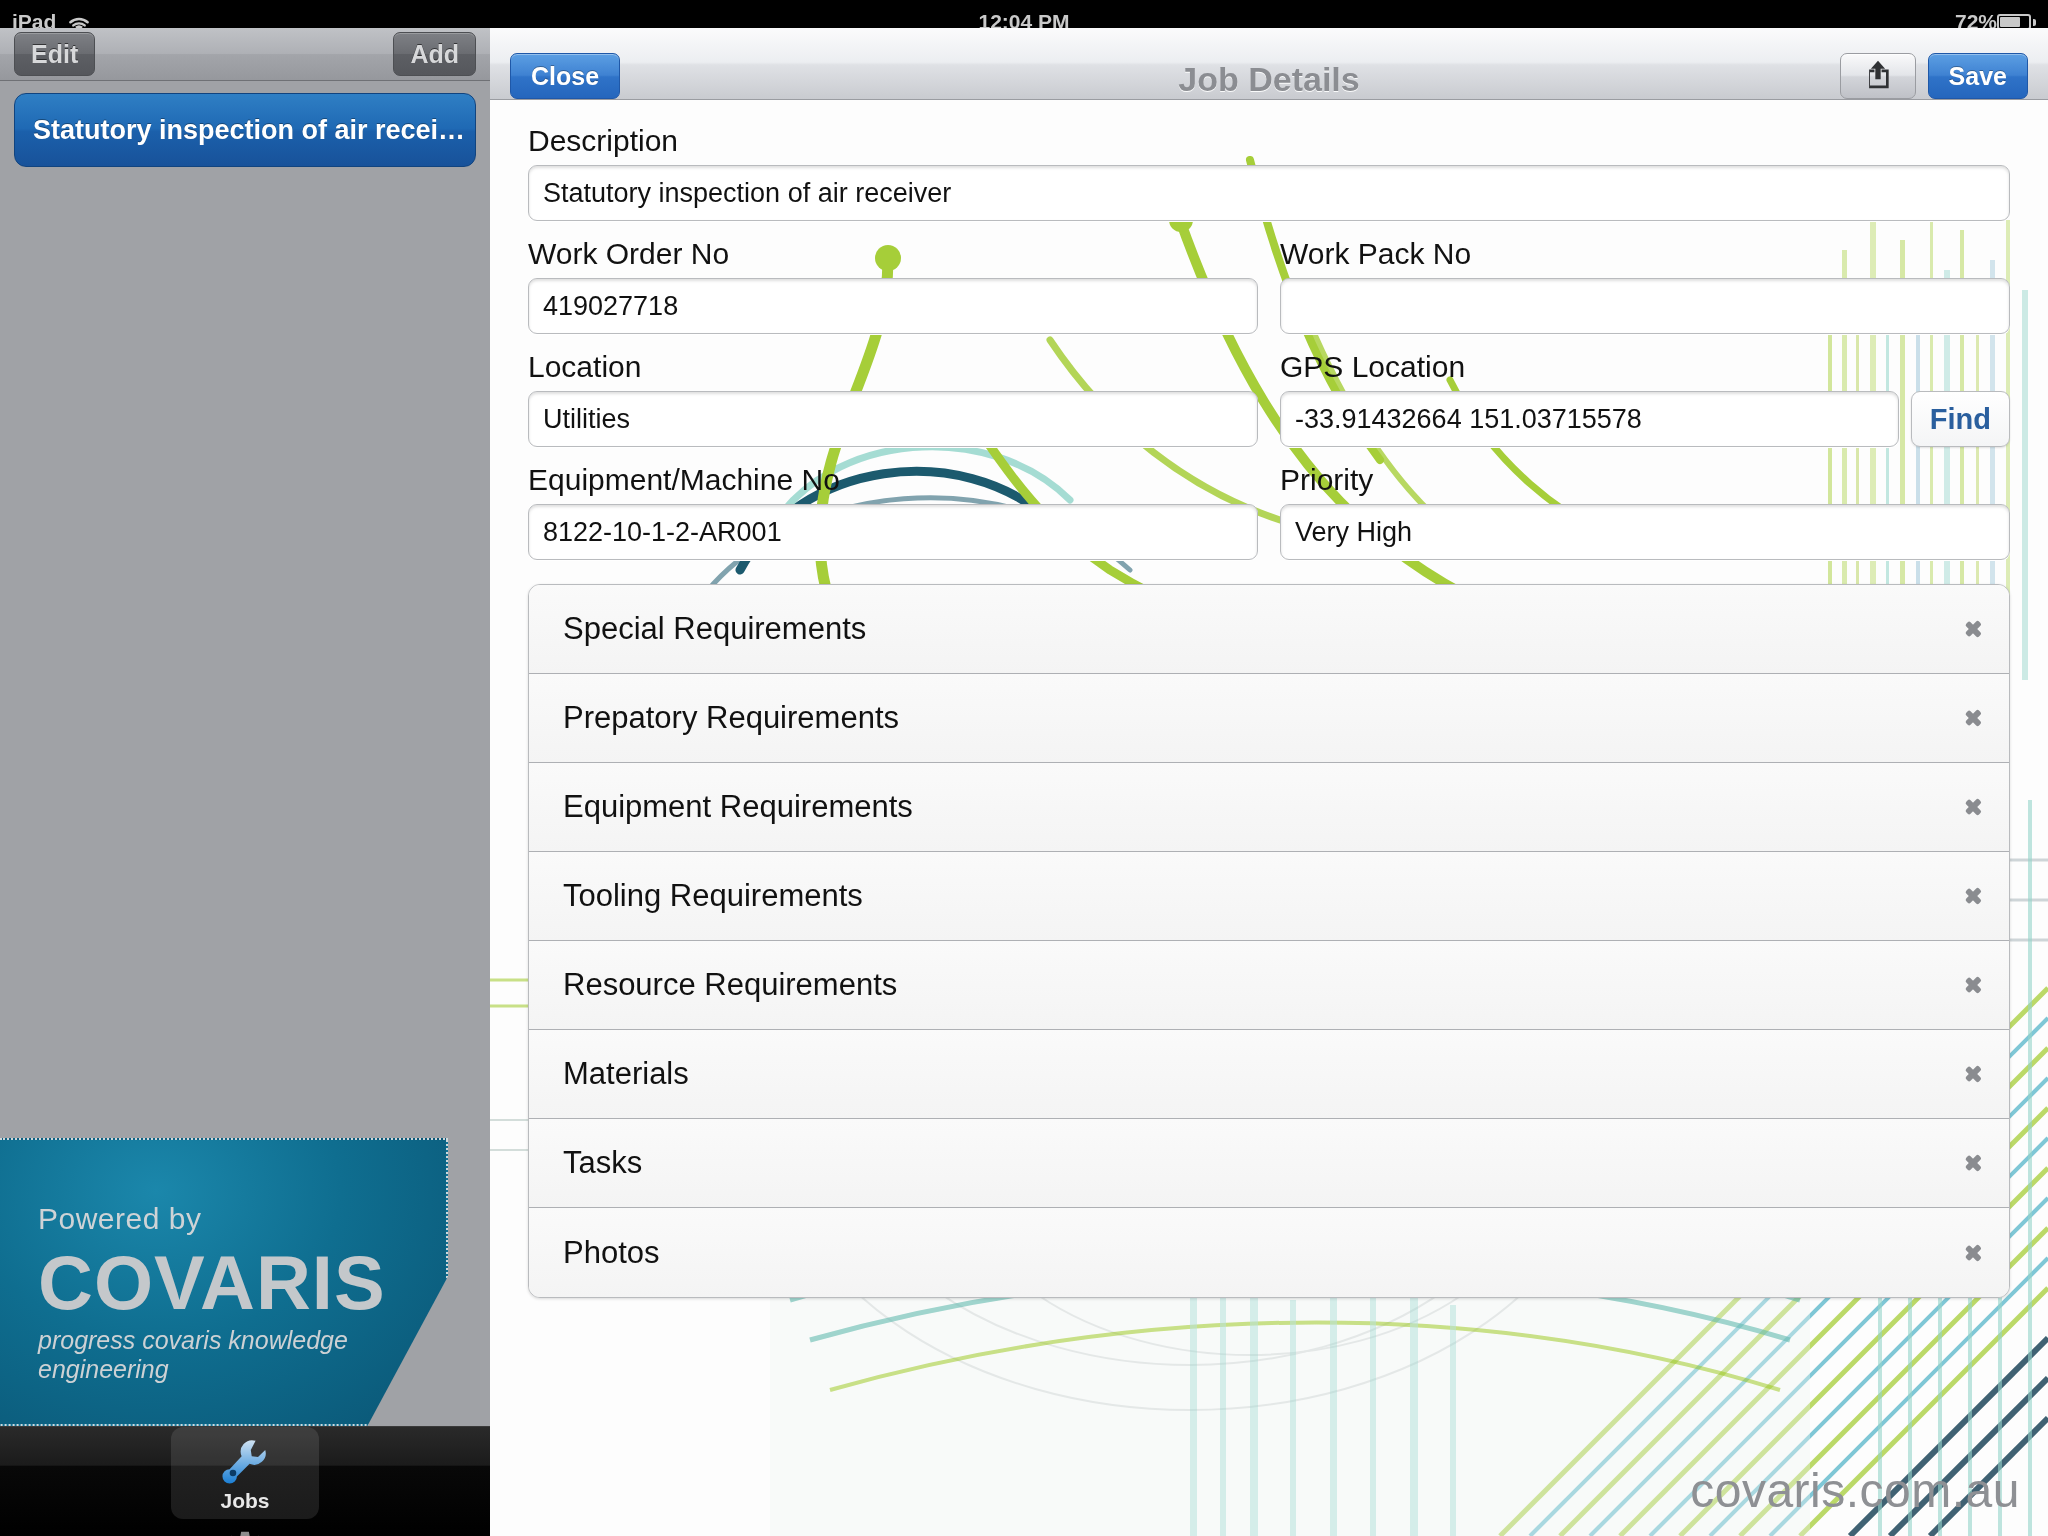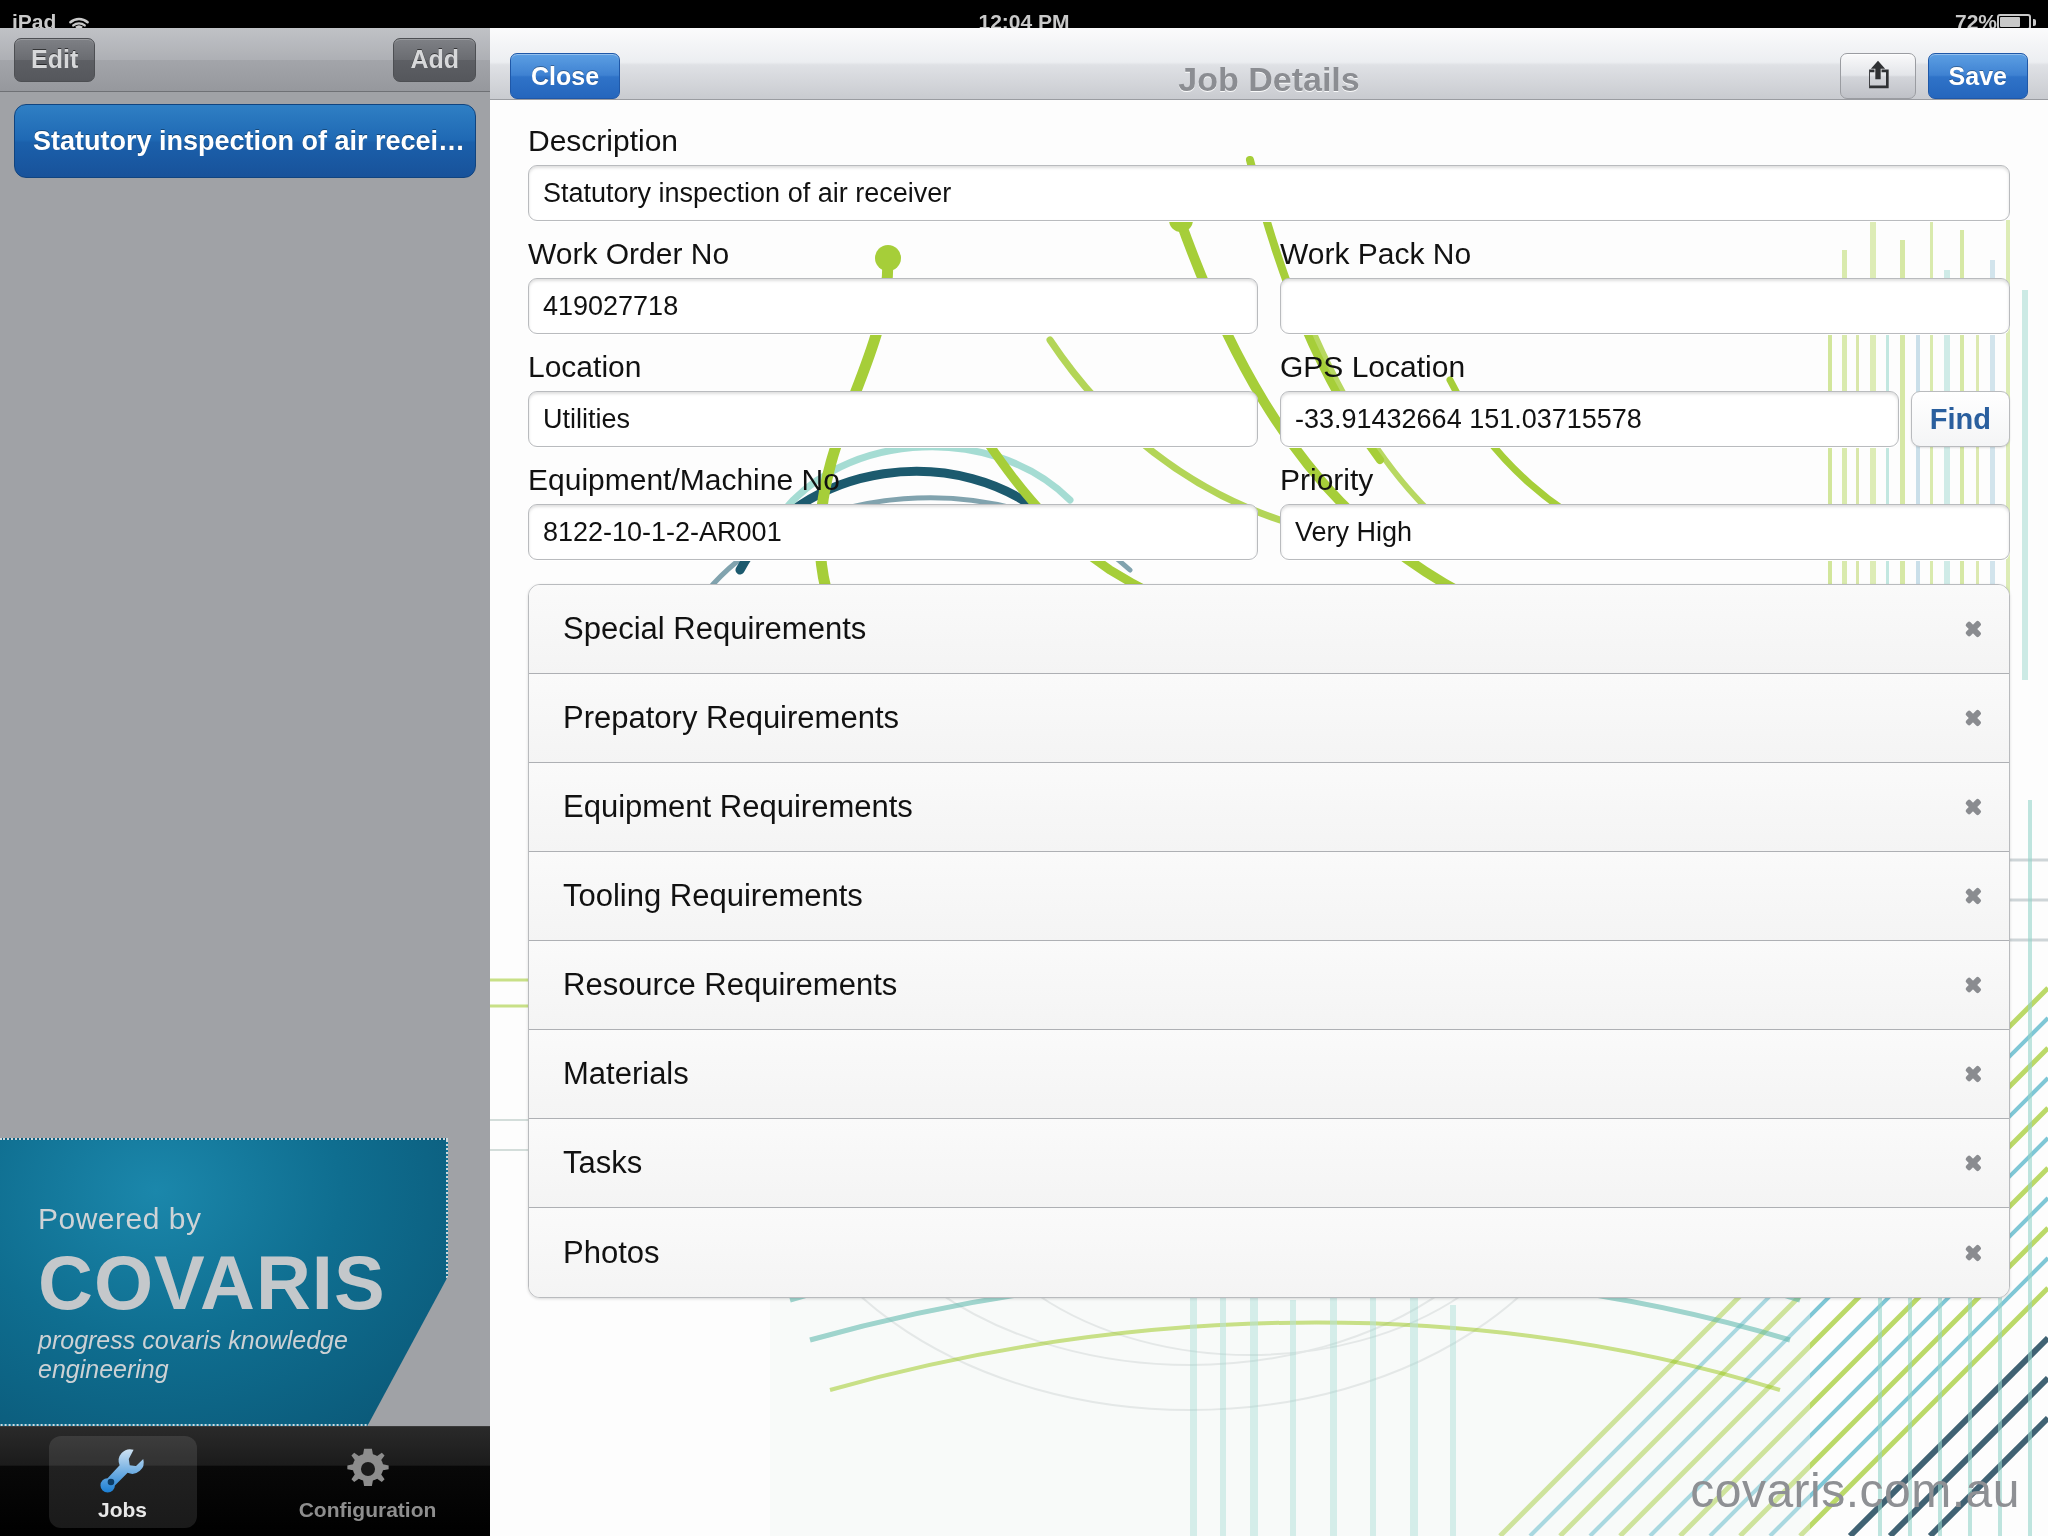--- a/index.html
+++ b/index.html
@@ -31,21 +31,21 @@
   }
   .batt-fill { height: 100%; width: 72%; background: #c9c9c9; border-radius: 1px; }
   .batt-cap { width: 3px; height: 7px; background: #c9c9c9; margin-left: 2px; border-radius: 0 2px 2px 0; }
 
   
   .master {
     position: absolute; left: 0; top: 28px; width: 490px; height: 1508px;
     background: #a0a2a6;
   }
   .master-toolbar {
-    position: relative; height: 64px;
+    position: relative; height: 53px;
     background: linear-gradient(to bottom, #c0c2c6 0%, #aeb0b5 50%, #a3a5aa 51%, #96989d 100%);
     border-bottom: 1px solid #6f7175;
     display: flex; align-items: center; justify-content: space-between;
     padding: 0 14px;
   }
   .tb-btn {
     min-width: 78px; height: 44px; padding: 0 16px;
     border-radius: 7px; border: 1px solid #4d4f53;
     background: linear-gradient(to bottom, #7e8085 0%, #6a6c71 50%, #5d5f64 51%, #55575c 100%);
     color: #d7d8da; font-size: 25px; font-weight: bold;
@@ -86,21 +86,21 @@
     color: #c4c8cb; font-size: 76px; font-weight: bold;
     letter-spacing: 1px; line-height: 1.08; margin-top: 6px;
   }
   .brand-tag { color: #cdd1d4; font-size: 25px; font-style: italic; margin-top: 2px; }
 
   
   .tabbar {
     position: absolute; left: 0; bottom: 0; width: 490px; height: 110px;
     background: linear-gradient(to bottom, #2a2a2a 0%, #1b1b1b 35%, #080808 36%, #000 100%);
     border-top: 1px solid #3a3a3a;
-    display: flex; align-items: center;
+    display: flex; align-items: center; flex-direction: column;
   }
   .tab {
     flex: 1; height: 100%; display: flex; flex-direction: column;
     align-items: center; justify-content: center; gap: 4px;
   }
   .tab-inner {
     width: 148px; height: 92px; border-radius: 12px;
     display: flex; flex-direction: column; align-items: center; justify-content: center;
     gap: 2px;
   }

